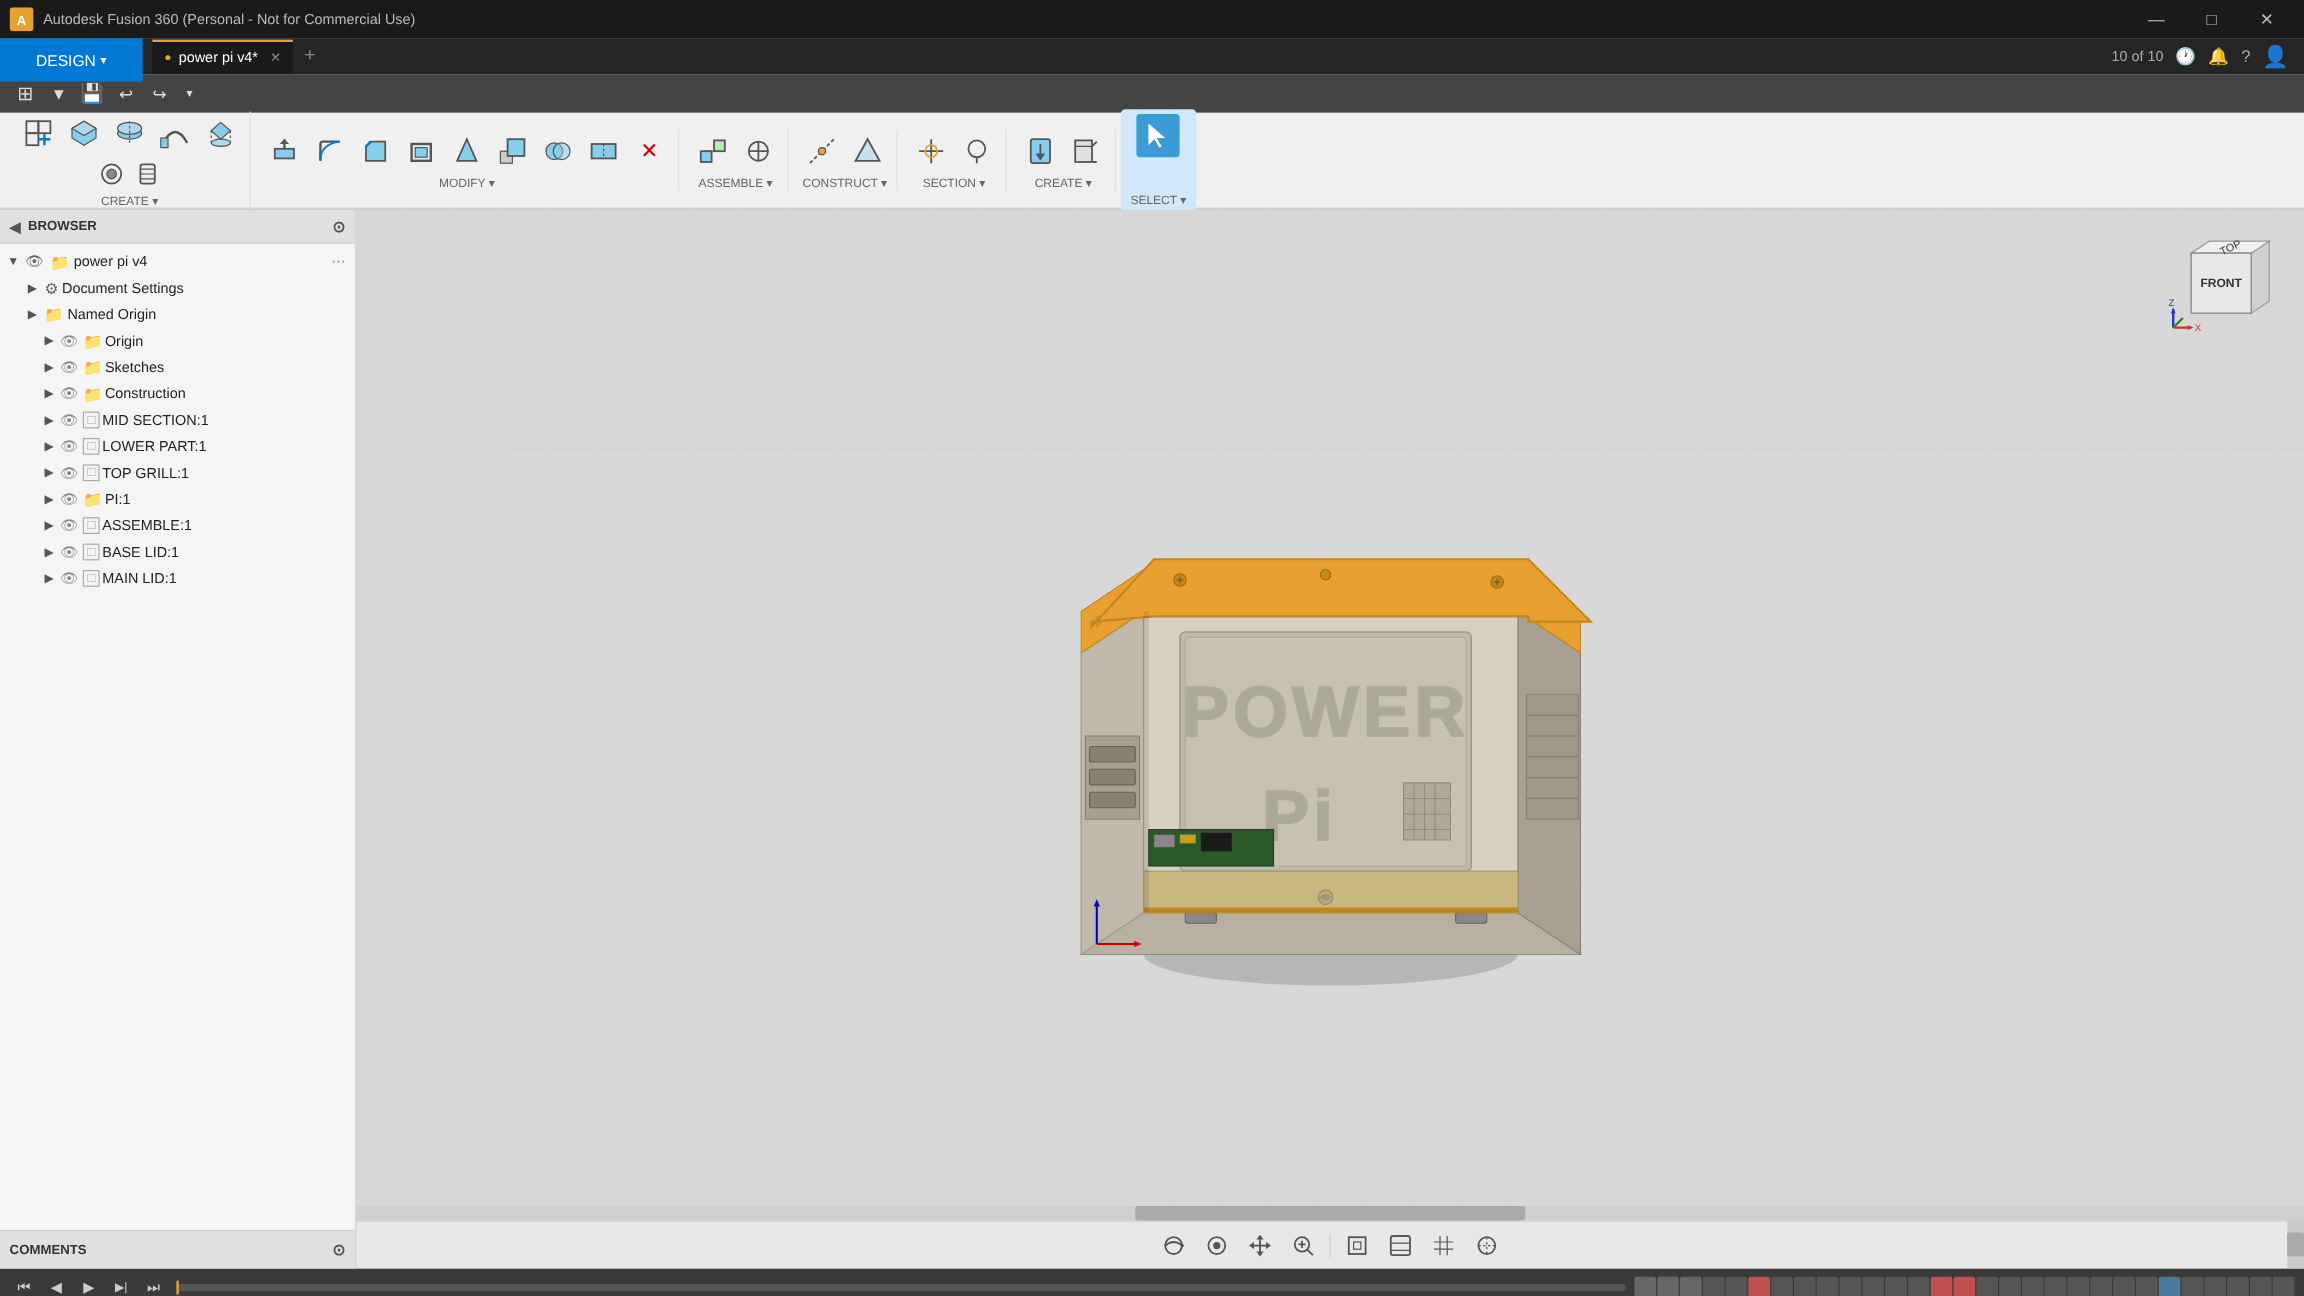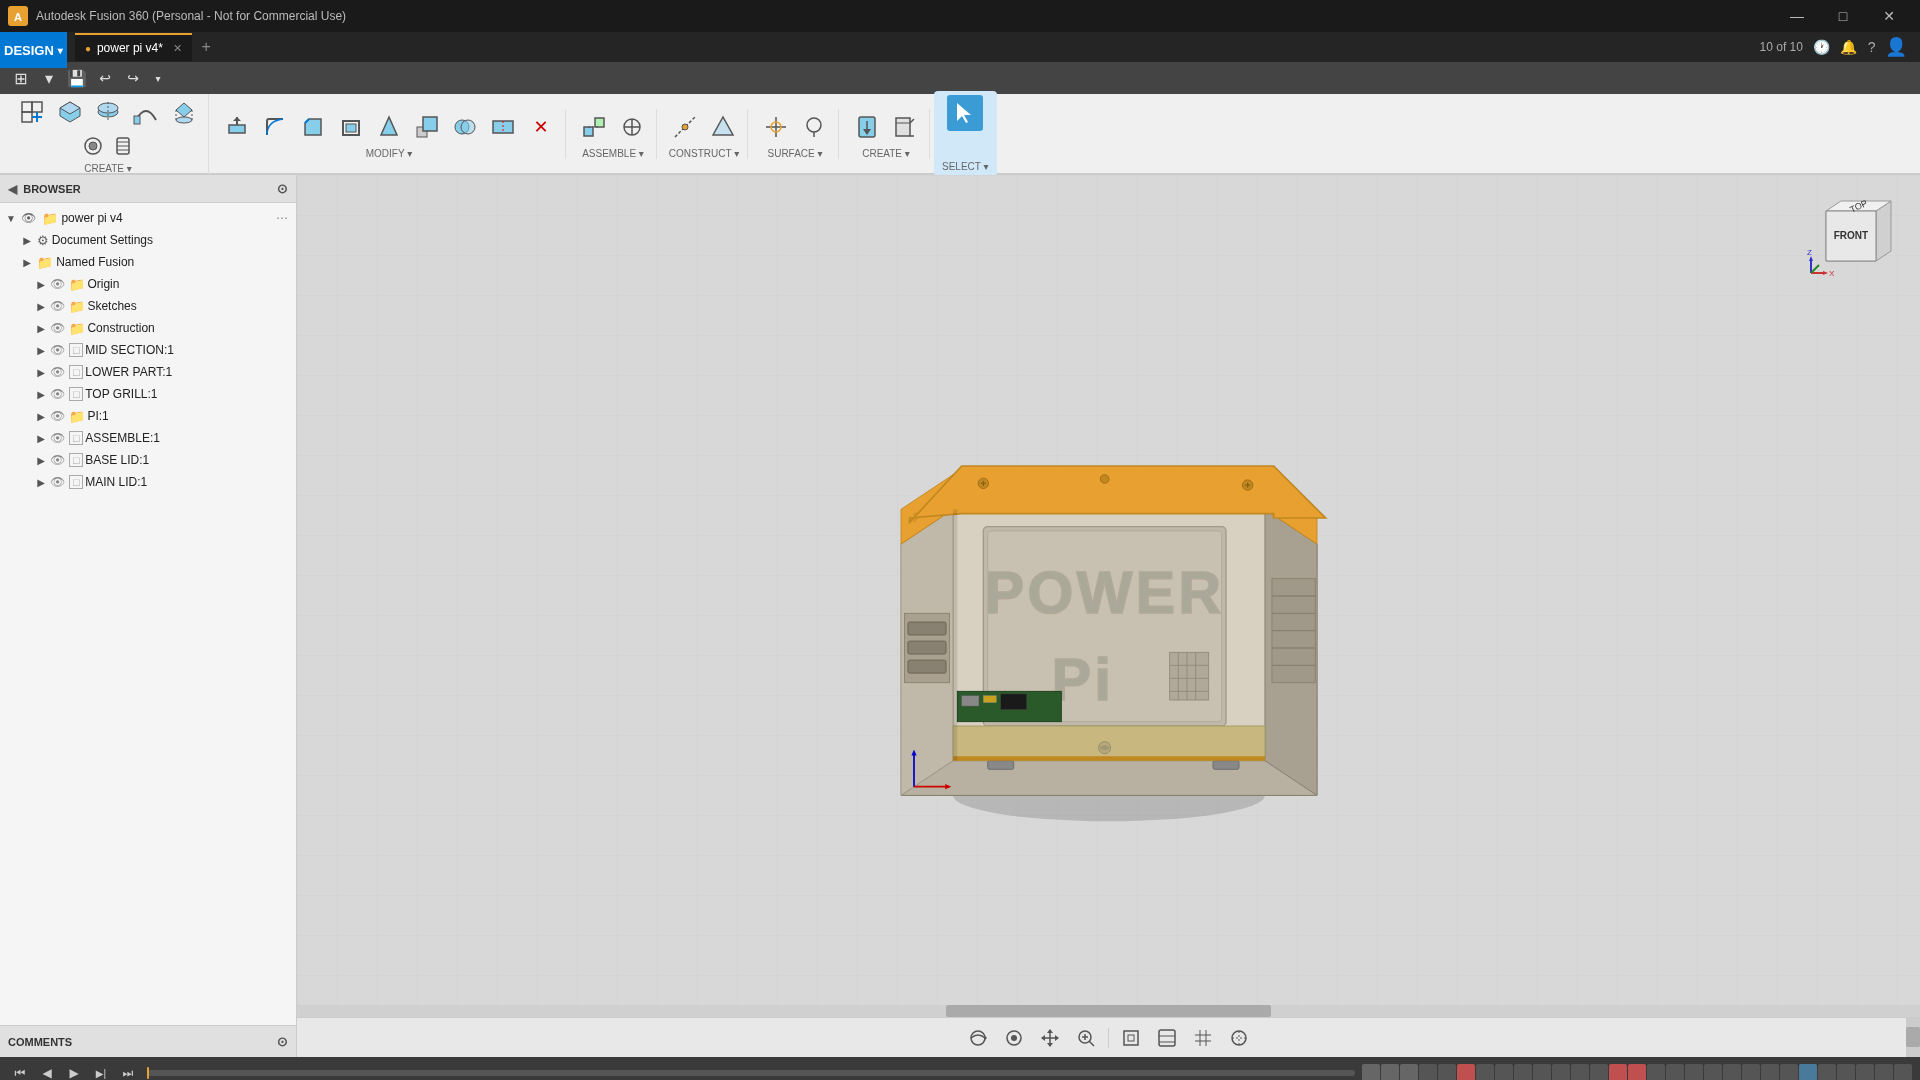--- a/index.html
+++ b/index.html
@@ -17,24 +17,24 @@
       user-select: none;
     }
     #titlebar .win-btn {
       width: 46px; height: 32px;
       display: flex; align-items: center; justify-content: center;
       color: #bbb; font-size: 14px; cursor: pointer;
     }
     .design-btn {
       background: #0078d4;
       color: white;
-      padding: 0 4px;
+      padding: 0 30px;
       height: 36px;
       display: flex; align-items: center; gap: 4px;
-      font-size: 13px; font-weight: 700; cursor: pointer;
+      font-size: 13px; font-weight: 400; cursor: pointer;
       border: none; outline: none;
     }
     .design-btn .arrow { font-size: 10px; }
 
     #tab-strip {
       display: flex;
       align-items: stretch;
       height: 36px;
       margin-left: 8px;
     }
@@ -418,21 +418,21 @@
               <circle cx="14" cy="14" r="5" fill="none" stroke="#e8a030" stroke-width="1.5"></circle>
             </svg>
         </div>
         <div class="tool-btn">
           <svg width="28" height="28" viewBox="0 0 28 28">
               <circle cx="14" cy="12" r="7" fill="none" stroke="#555" stroke-width="1.5"></circle>
               <line x1="14" y1="19" x2="14" y2="24" stroke="#555" stroke-width="1.5"></line>
             </svg>
         </div>
       </div>
-      <span class="group-label">SURFACE ▾</span>
+      <span class="group-label">SECTION ▾</span>
     </div>
 
     <div class="toolbar-group">
       <div class="tool-row">
         <div class="tool-btn">
           <svg width="28" height="28" viewBox="0 0 28 28">
               <rect x="6" y="4" width="16" height="20" rx="2" fill="#87CEEB" stroke="#555" stroke-width="1.5"></rect>
               <line x1="14" y1="8" x2="14" y2="20" stroke="#555" stroke-width="1.5"></line>
               <polygon points="10,16 18,16 14,22" fill="#555"></polygon>
             </svg>
@@ -482,21 +482,21 @@
 
       <div class="tree-item" style="padding-left:20px;">
         <span class="arrow">▶</span>
         <span style="margin:0 3px; color:#666; font-size:13px;">⚙</span>
         <span>Document Settings</span>
       </div>
 
       <div class="tree-item" style="padding-left:20px;">
         <span class="arrow">▶</span>
         <span style="margin:0 3px; color:#888; font-size:13px;">📁</span>
-        <span>Named Fusion</span>
+        <span>Named Origin</span>
       </div>
 
       <div class="tree-item" style="padding-left:34px;">
         <span class="arrow">▶</span>
         <span style="margin:0 2px; color:#888; font-size:12px;">👁</span>
         <span style="margin:0 2px; color:#888; font-size:13px;">📁</span>
         <span>Origin</span>
       </div>
 
       <div class="tree-item" style="padding-left:34px;">

